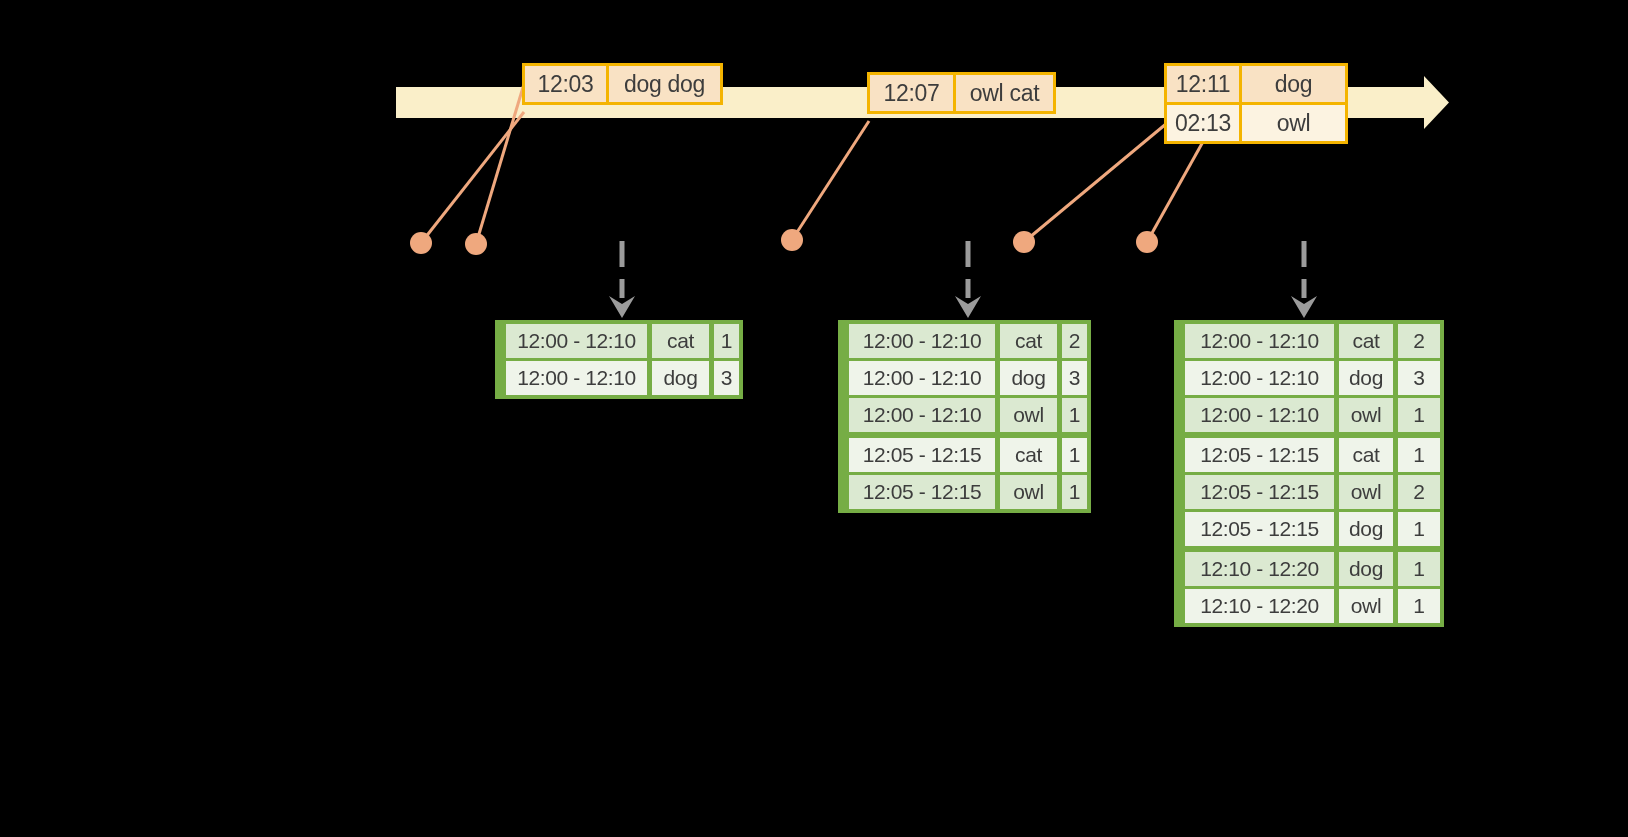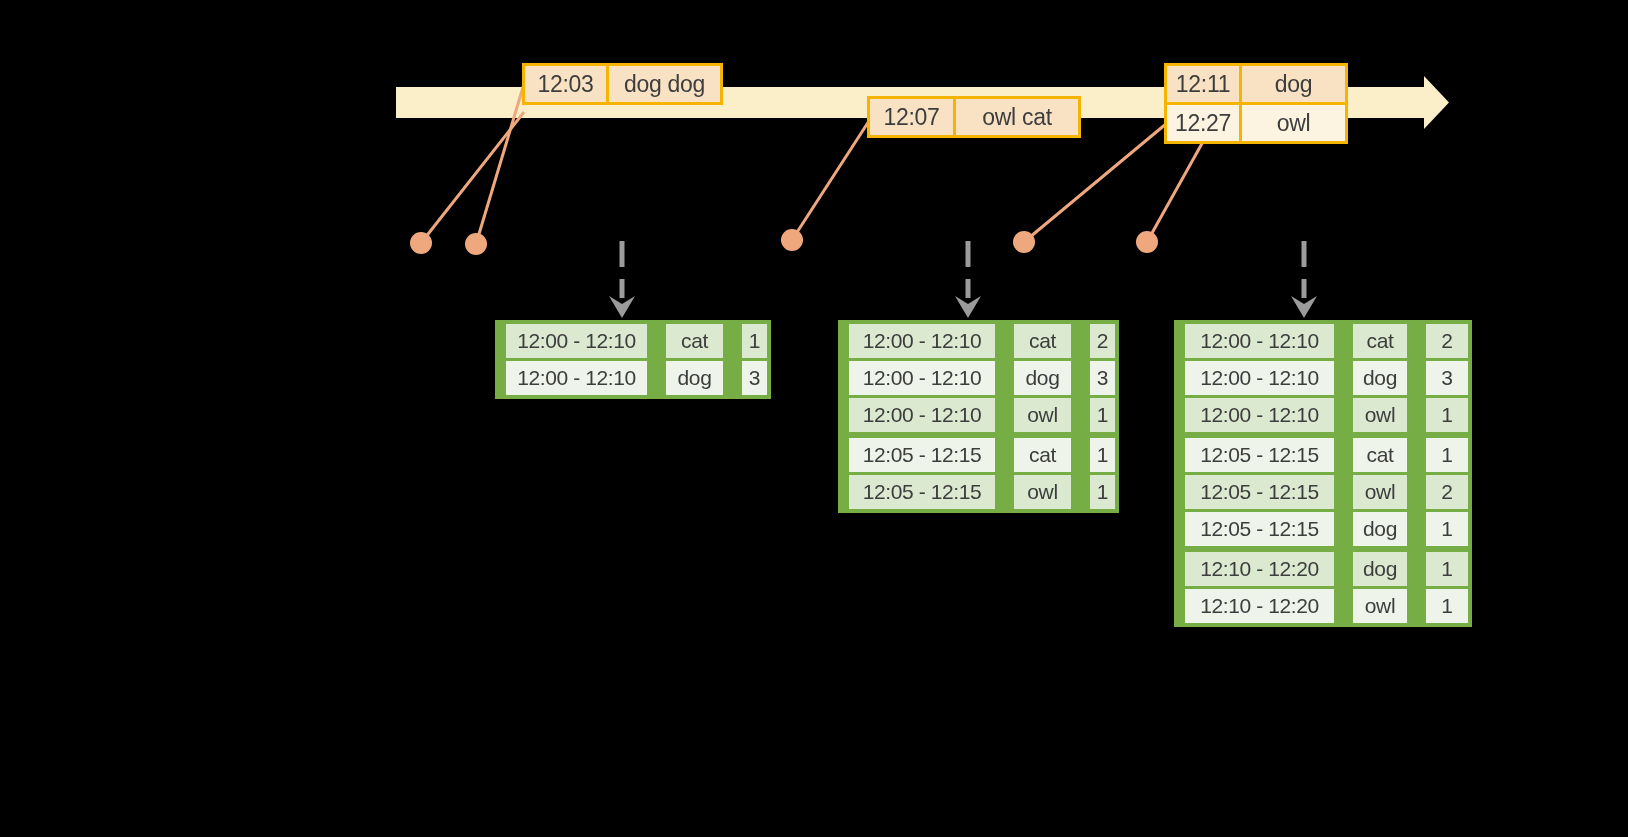--- a/index.html
+++ b/index.html
@@ -40,28 +40,28 @@
   .etable {
     background: var(--event_border, #f4b400);
     padding: 3px;
   }
   .etable .trow { height: 36px; gap: 3px; }
   .etable .trow + .trow { margin-top: 3px; }
   .etable .tcell { font-size: 23px; letter-spacing: -0.3px; }
   .etable .trow:nth-child(odd) .tcell { background: var(--event_row_dark, #f9e2c4); }
   .etable .trow:nth-child(even) .tcell { background: var(--event_row_light, #fcf3e1); }
   #events-1 .c0 { width: 81px; }  #events-1 .c1 { width: 111px; }
-  #events-2 .c0 { width: 83px; }  #events-2 .c1 { width: 122px; }
+  #events-2 .c0 { width: 83px; }  #events-2 .c1 { width: 97px; }
   #events-3 .c0 { width: 72px; }  #events-3 .c1 { width: 103px; }
   
   .rtable {
     background: var(--result_border, #76ad45);
     padding: 4px;
   }
-  .rtable .trow { height: 34px; gap: 19px; padding-left: 7px; }
+  .rtable .trow { height: 34px; gap: 5px; padding-left: 7px; }
   .rtable .trow + .trow { margin-top: 3px; }
   .rtable .trow.group-start { margin-top: 6px; }
   .rtable .tcell { font-size: 21px; letter-spacing: -0.4px; }
   .rtable .trow:nth-child(odd) .tcell { background: var(--result_row_dark, #dbe9d1); }
   .rtable .trow:nth-child(even) .tcell { background: var(--result_row_light, #eff4ea); }
   #result-1 .c0 { width: 141px; } #result-1 .c1 { width: 57px; } #result-1 .c2 { width: 25px; }
   #result-2 .c0 { width: 146px; } #result-2 .c1 { width: 57px; } #result-2 .c2 { width: 25px; }
   #result-3 .c0 { width: 149px; } #result-3 .c1 { width: 54px; } #result-3 .c2 { width: 42px; }
   
   [data-name="timeline-band"], [data-name="timeline-arrowhead-icon"] {
@@ -115,34 +115,34 @@
     </g>
   </svg>
 
   <div id="events-1" class="dtable etable" style="left:522px; top:63px;" data-name="event-table-1">
       <div class="trow" data-name="table-row">
         <div class="tcell c0" data-name="table-cell">12:03</div>
         <div class="tcell c1" data-name="table-cell">dog dog</div>
       </div>
     </div>
 
-  <div id="events-2" class="dtable etable" style="left:867px; top:96px;" data-name="event-table-2">
+  <div id="events-2" class="dtable etable" style="left:867px; top:72px;" data-name="event-table-2">
       <div class="trow" data-name="table-row">
         <div class="tcell c0" data-name="table-cell">12:07</div>
         <div class="tcell c1" data-name="table-cell">owl cat</div>
       </div>
     </div>
 
   <div id="events-3" class="dtable etable" style="left:1164px; top:63px;" data-name="event-table-3">
       <div class="trow" data-name="table-row">
         <div class="tcell c0" data-name="table-cell">12:11</div>
         <div class="tcell c1" data-name="table-cell">dog</div>
       </div>
       <div class="trow" data-name="table-row">
-        <div class="tcell c0" data-name="table-cell">12:27</div>
+        <div class="tcell c0" data-name="table-cell">02:13</div>
         <div class="tcell c1" data-name="table-cell">owl</div>
       </div>
     </div>
 
   <div id="result-1" class="dtable rtable" style="left:495px; top:320px;" data-name="result-table-1">
       <div class="trow" data-name="table-row">
         <div class="tcell c0" data-name="table-cell">12:00 - 12:10</div>
         <div class="tcell c1" data-name="table-cell">cat</div>
         <div class="tcell c2" data-name="table-cell">1</div>
       </div>

